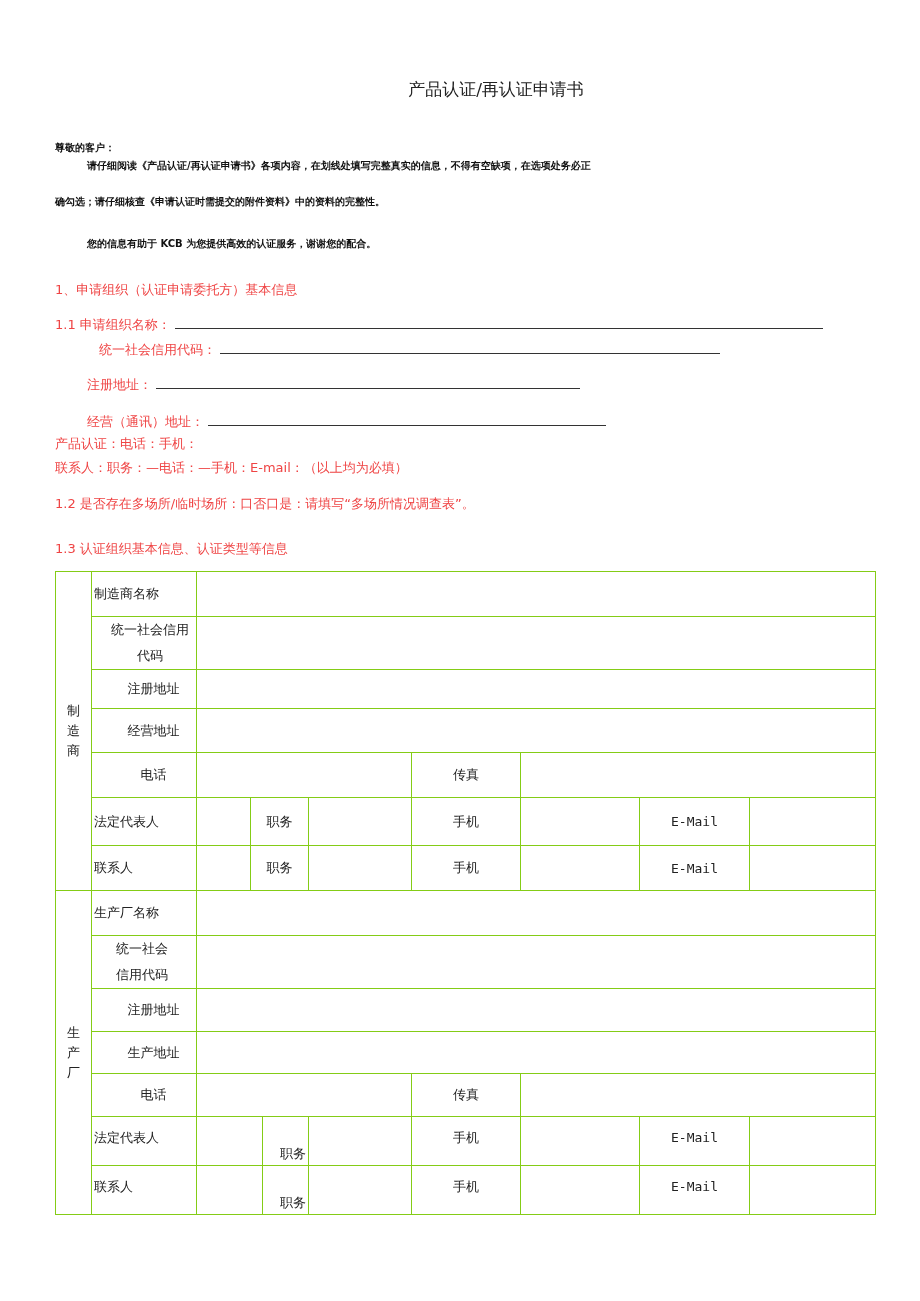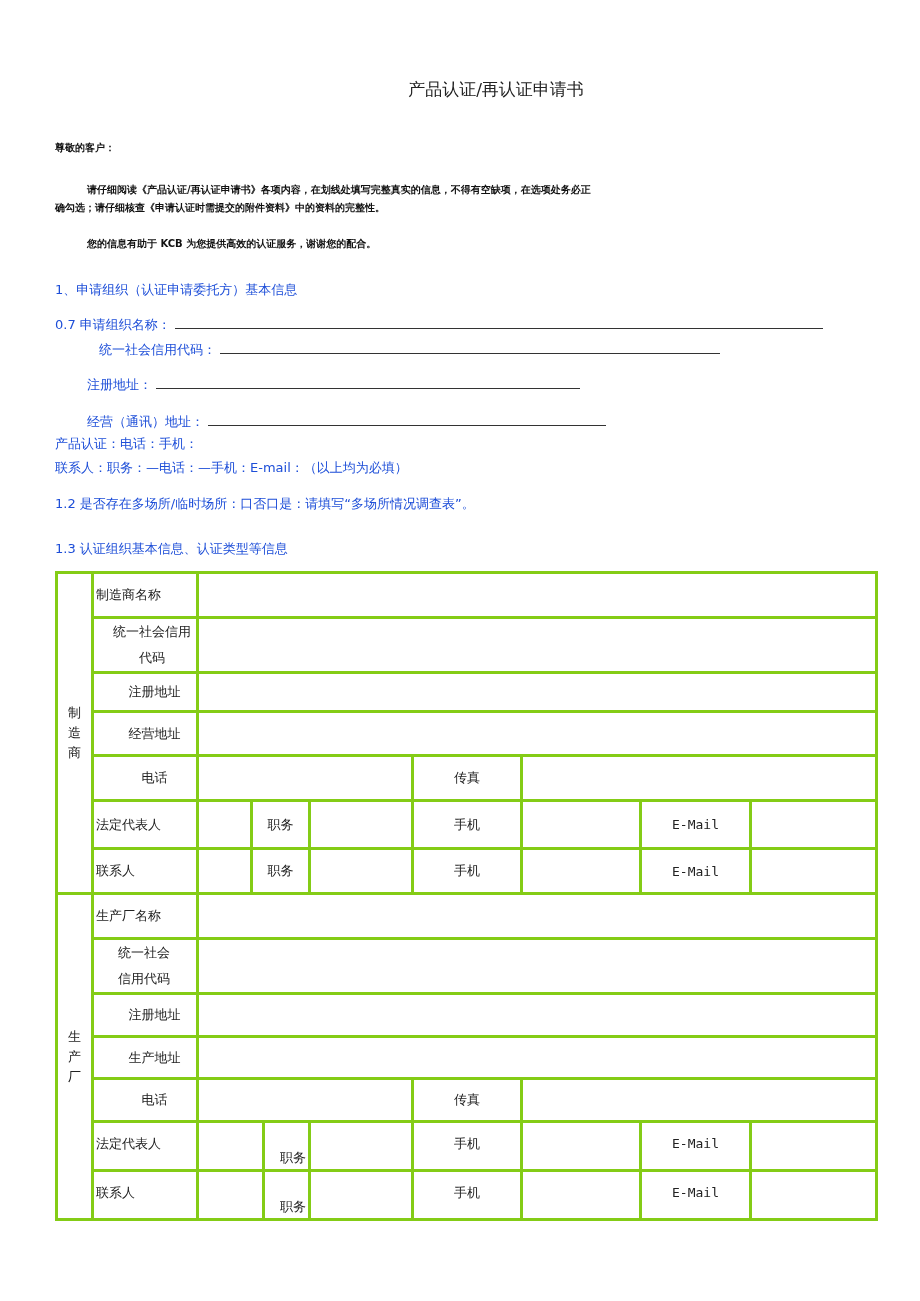--- a/index.html
+++ b/index.html
@@ -6,53 +6,53 @@
     body {
       width: 920px; height: 1301px; position: relative; overflow: hidden;
       font-family: "DejaVu Sans", sans-serif; color: #111111;
     }
     .abs { position: absolute; white-space: nowrap; }
     .title {
       left: 0; width: 920px; top: 78px; text-align: center;
       font-family: "DejaVu Serif", serif; font-size: 17px; color: #222; padding-left: 36px;
     }
     .bold { font-weight: bold; font-size: 10px; }
-    .norm { font-size: 13px; color: #1d4ed8; }
+    .norm { font-size: 13px; color: #ef4444; }
     .uline {
       display: inline-block; border-bottom: 1px solid #333; height: 12px; vertical-align: baseline;
     }
     table.form {
       position: absolute; left: 55px; top: 571px; border-collapse: collapse;
       table-layout: fixed; width: 820px;
     }
     table.form td {
-      border: 3px solid #84cc16; padding: 0; font-size: 13px; color: #222;
+      border: 1px solid #84cc16; padding: 0; font-size: 13px; color: #222;
       vertical-align: middle; overflow: hidden;
     }
     td.side { text-align: center; font-size: 17px; line-height: 20px; }
     td.lbl-l { text-align: left; padding-left: 2px !important; }
     td.lbl-i { padding-left: 19px !important; text-align: center; line-height: 26px; }
     td.ctr { text-align: center; }
     td.bot { vertical-align: bottom !important; text-align: right; padding-right: 2px !important; padding-bottom: 2px !important; }
     .mono { font-family: "DejaVu Sans Mono", monospace; font-size: 12px; }
   </style>
 </head>
 <body>
 
 <div class="abs title">产品认证/再认证申请书</div>
 
 <div class="abs bold" style="left:55px; top:141px;">尊敬的客户：</div>
-<div class="abs bold" style="left:87px; top:183px;">请仔细阅读《产品认证/再认证申请书》各项内容，在划线处填写完整真实的信息，不得有空缺项，在选项处务必正</div>
-<div class="abs bold" style="left:55px; top:201px;text-align:right;">确勾选；请仔细核查《申请认证时需提交的附件资料》中的资料的完整性。</div>
+<div class="abs bold" style="left:87px; top:159px;">请仔细阅读《产品认证/再认证申请书》各项内容，在划线处填写完整真实的信息，不得有空缺项，在选项处务必正</div>
+<div class="abs bold" style="left:55px; top:195px;text-align:right;">确勾选；请仔细核查《申请认证时需提交的附件资料》中的资料的完整性。</div>
 <div class="abs bold" style="left:87px; top:237px;">您的信息有助于 KCB 为您提供高效的认证服务，谢谢您的配合。</div>
 
 <div class="abs norm" style="left:55px; top:281px;">1、申请组织（认证申请委托方）基本信息</div>
 
 <div class="abs norm" style="left:55px; top:316px;">
-  <span>0.7  申请组织名称：</span>
+  <span>1.1  申请组织名称：</span>
   <span class="uline" style="width:648px;"></span>
 </div>
 <div class="abs norm" style="left:87px; top:341px;margin-left:12px;">
   <span>统一社会信用代码：</span>
   <span class="uline" style="width:500px;"></span>
 </div>
 <div class="abs norm" style="left:87px; top:376px;">
   <span>注册地址：</span>
   <span class="uline" style="width:424px;"></span>
 </div>

